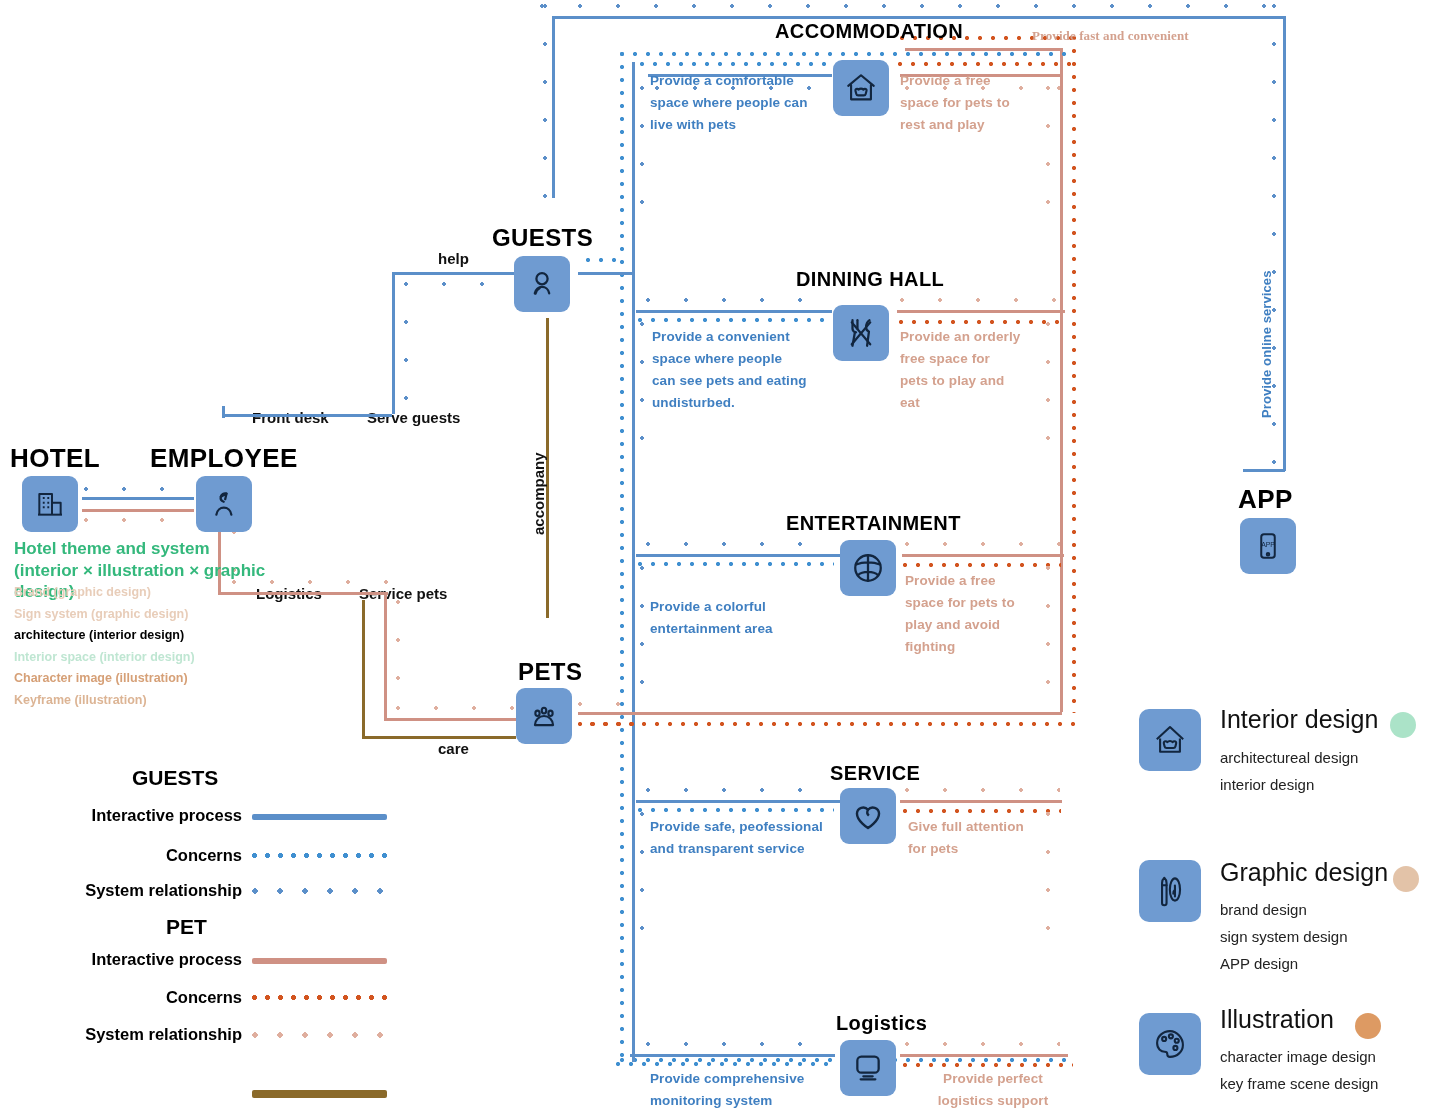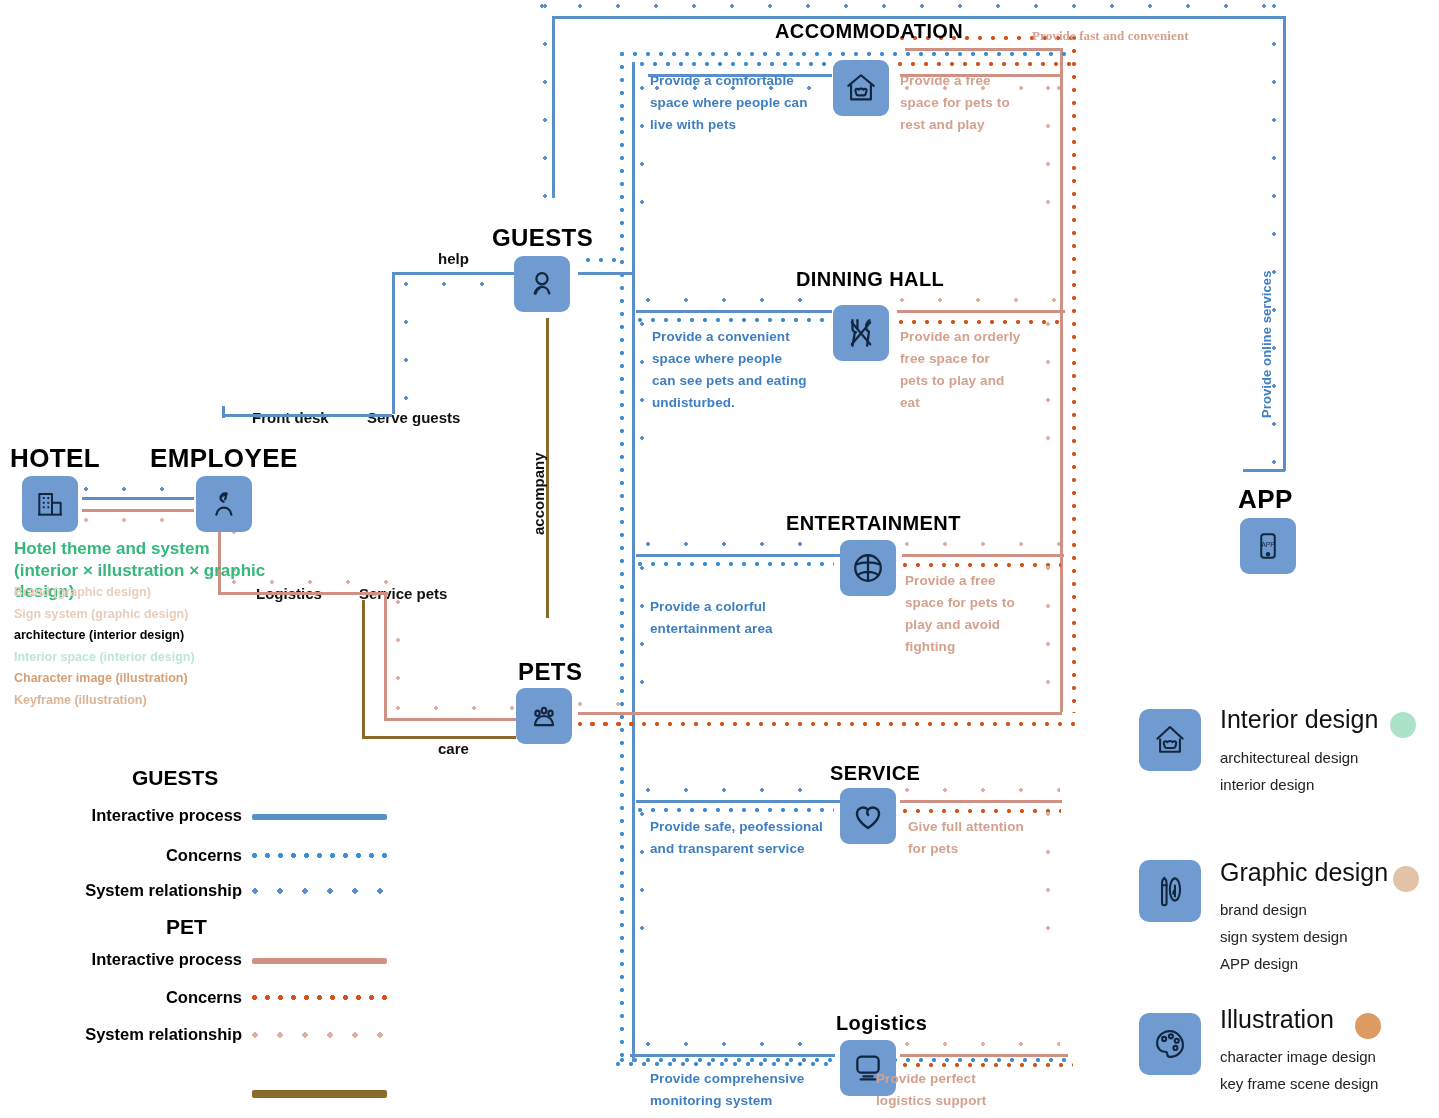--- a/index.html
+++ b/index.html
@@ -257,21 +257,21 @@
   <div class="hline solid-blue" style="left:630px; top:1054px; width:205px;"></div>
   <div class="dense-h" style="--c:#3f8fd0; left:616px; top:1062px; width:216px;"></div>
 
   <div class="blue-txt" style="position:absolute; left:650px; top:1068px; width:195px;">Provide comprehensive
 monitoring system</div>
 
   <div class="sparse-h" style="--c:#dfae9e; left:905px; top:1042px; width:155px;"></div>
   <div class="hline solid-salmon" style="left:900px; top:1054px; width:168px;"></div>
   <div class="dense-h" style="--c:#d2541f; left:903px; top:1063px; width:170px;"></div>
 
-  <div class="salmon-txt" style="position:absolute; left:876px; top:1068px; width:170px;">Provide perfect
+  <div class="salmon-txt" style="position:absolute; left:908px; top:1068px; width:170px;text-align:center;">Provide perfect
 logistics support</div>
 
   <div class="node-title" style="left:492px; top:224px; font-size:24px;">GUESTS</div>
 
   <div class="tile" style="left:514px; top:256px;">
     <svg width="32" height="32" viewBox="0 0 24 24" fill="none" stroke="#12263f" stroke-width="1.7" stroke-linecap="round">
       <circle cx="12" cy="8" r="4.2"></circle>
       <path d="M6.6 19c.6-3 2.9-4.8 5.4-4.8s4.8 1.8 5.4 4.8"></path>
       <path d="M7.2 19.2c.4-2 1.6-3.4 3-4"></path>
     </svg>

